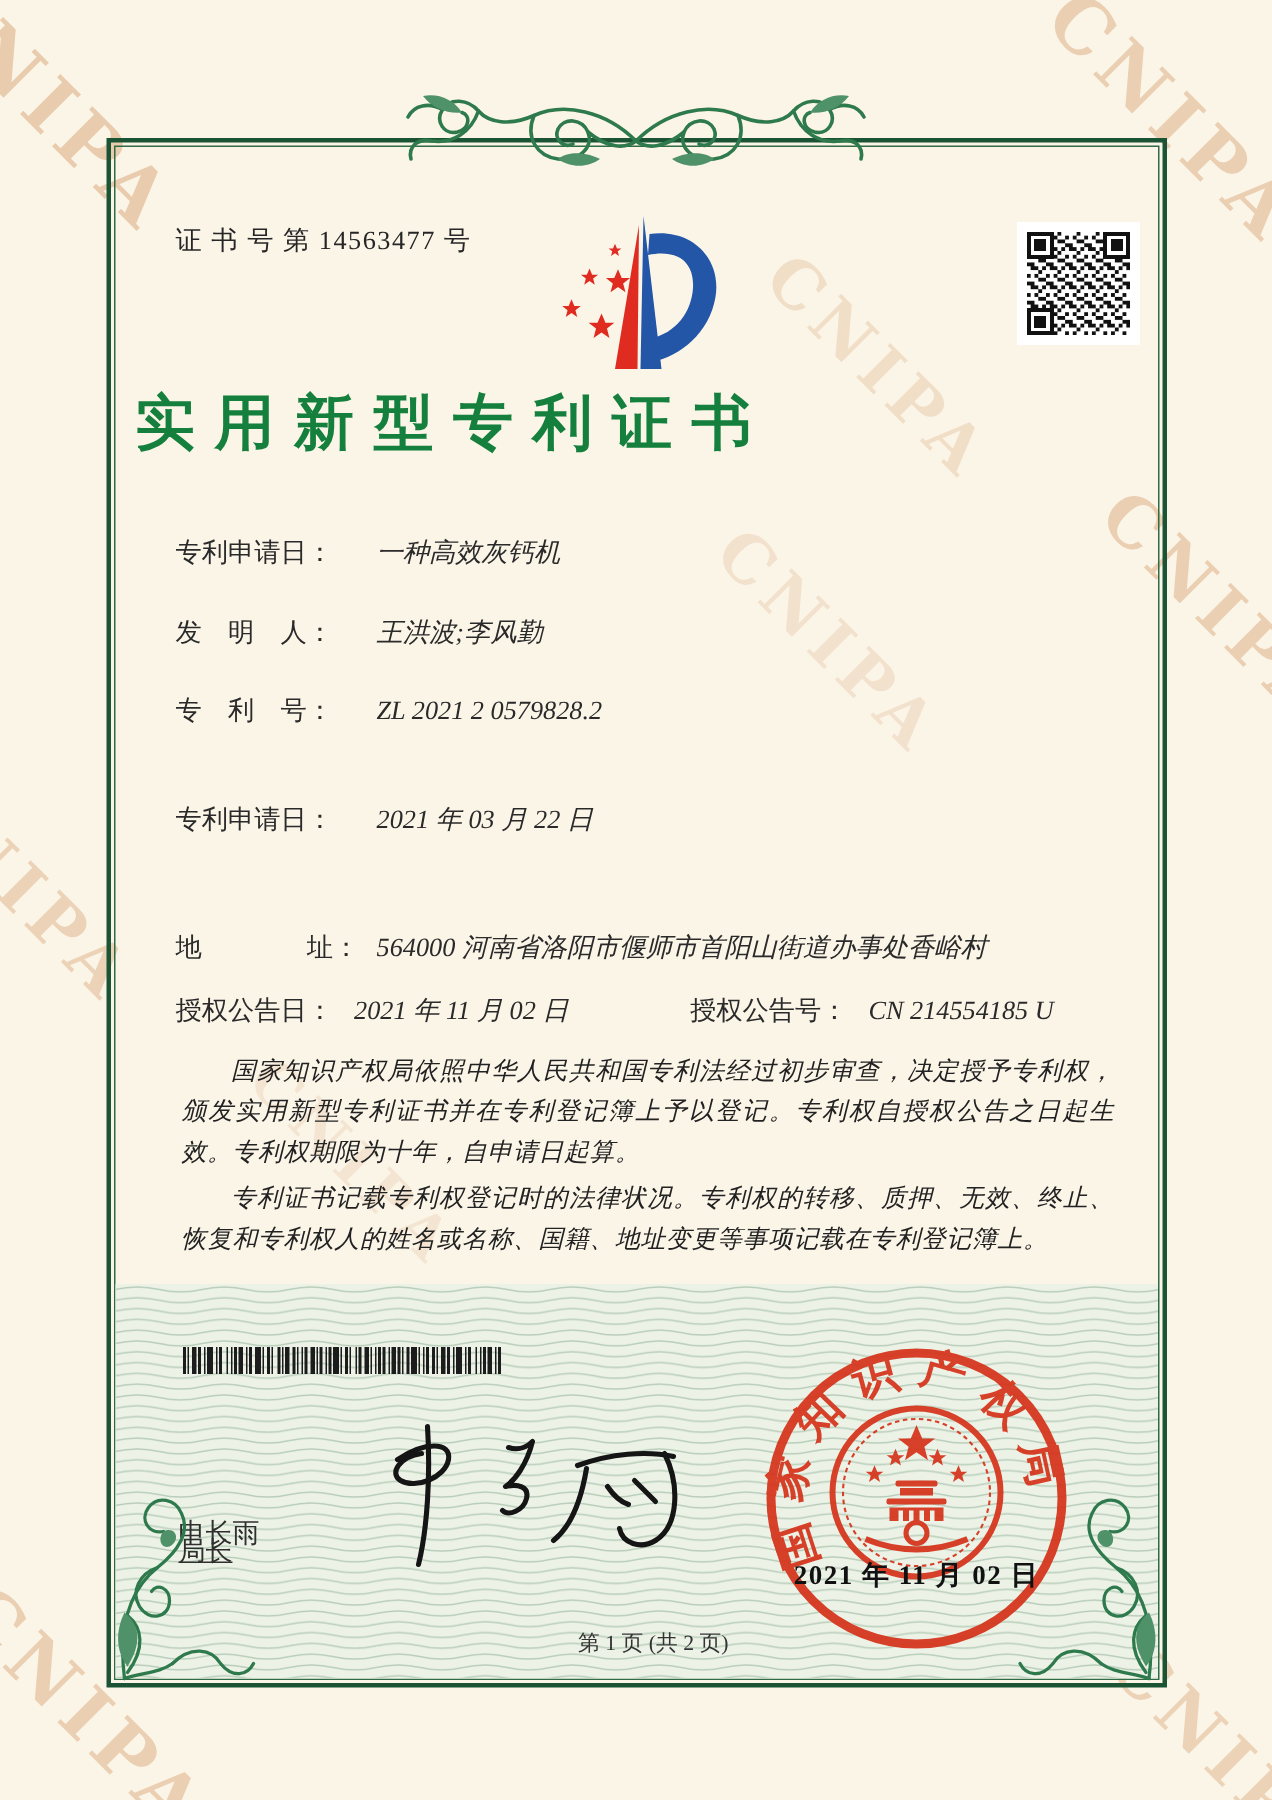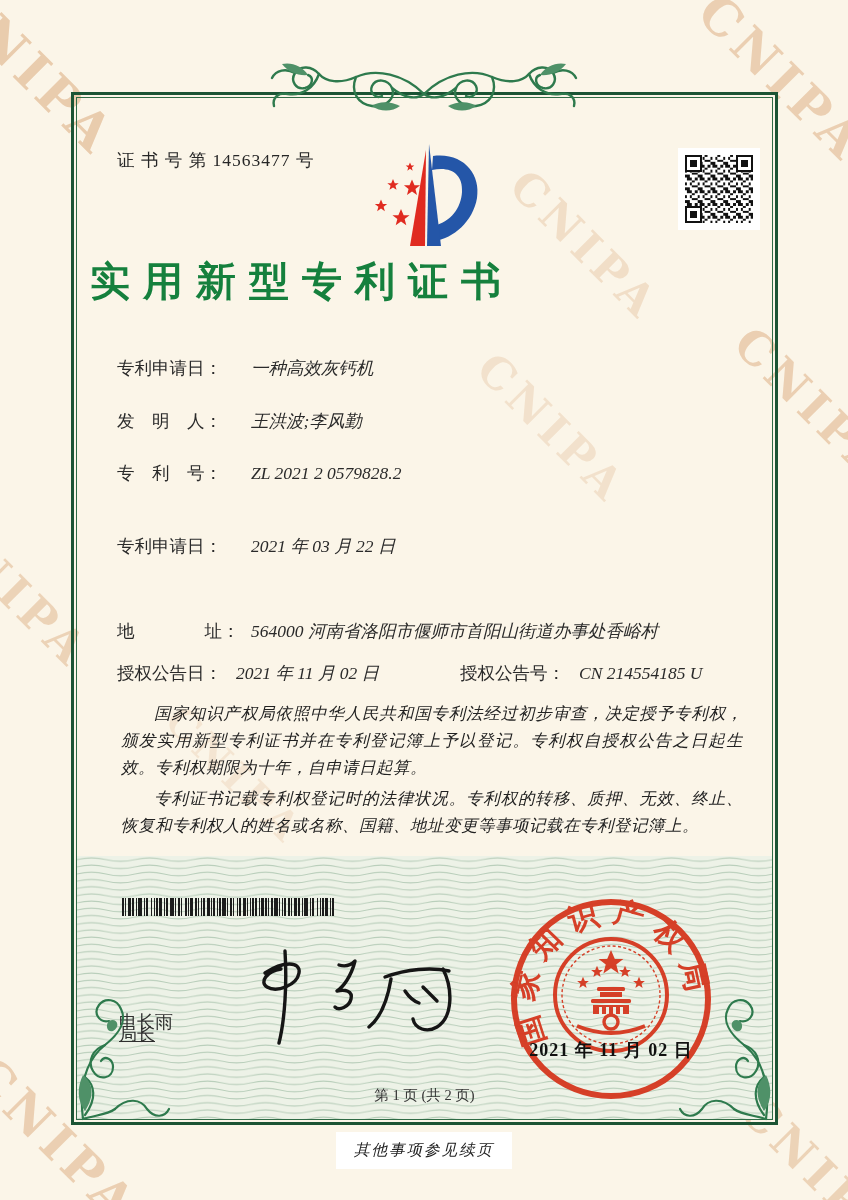--- a/index.html
+++ b/index.html
@@ -57,21 +57,21 @@
   
   .barcode{position:absolute;left:44px;top:800px;width:216px;height:18px;z-index:2;}
   .signer-title{position:absolute;left:42px;top:924px;font-size:18px;z-index:2;text-decoration:underline;}
   .signer-name{position:absolute;left:42px;top:912px;font-size:18px;z-index:2;}
   .signature{position:absolute;left:150px;top:845px;width:240px;height:110px;z-index:2;}
   .seal{position:absolute;left:428px;top:795px;width:212px;height:212px;z-index:2;}
   .seal-date{
     position:absolute;left:428px;top:940px;width:212px;text-align:center;
     font-size:18px;font-weight:bold;color:#111;z-index:4;letter-spacing:1px;
   }
-  .page-info{position:absolute;left:0;top:988px;width:100%;text-align:center;font-size:14.5px;color:#333;z-index:2;}
+  .page-info{position:absolute;left:0;top:988px;width:100%;text-align:center;font-size:14.5px;color:#333;z-index:2;padding-left:11px;}
   .continuation{
     position:absolute;left:50%;top:1132px;transform:translateX(-50%);
     background:#ffffff;padding:8px 18px;font-size:15.5px;font-style:italic;
     color:#222;letter-spacing:2px;white-space:nowrap;z-index:6;
   }
 </style>
 </head>
 <body>
 
 <div class="page">
@@ -284,15 +284,14 @@
           </g>
         </g>
       </svg>
       <div class="seal-date">2021 年 11 月 02 日</div>
 
       <div class="page-info">第 1 页 (共 2 页)</div>
 
     </div>
   </div>
 
-  <div class="continuation">其他事项参见续页</div>
 
 </div>
 
 </body></html>

